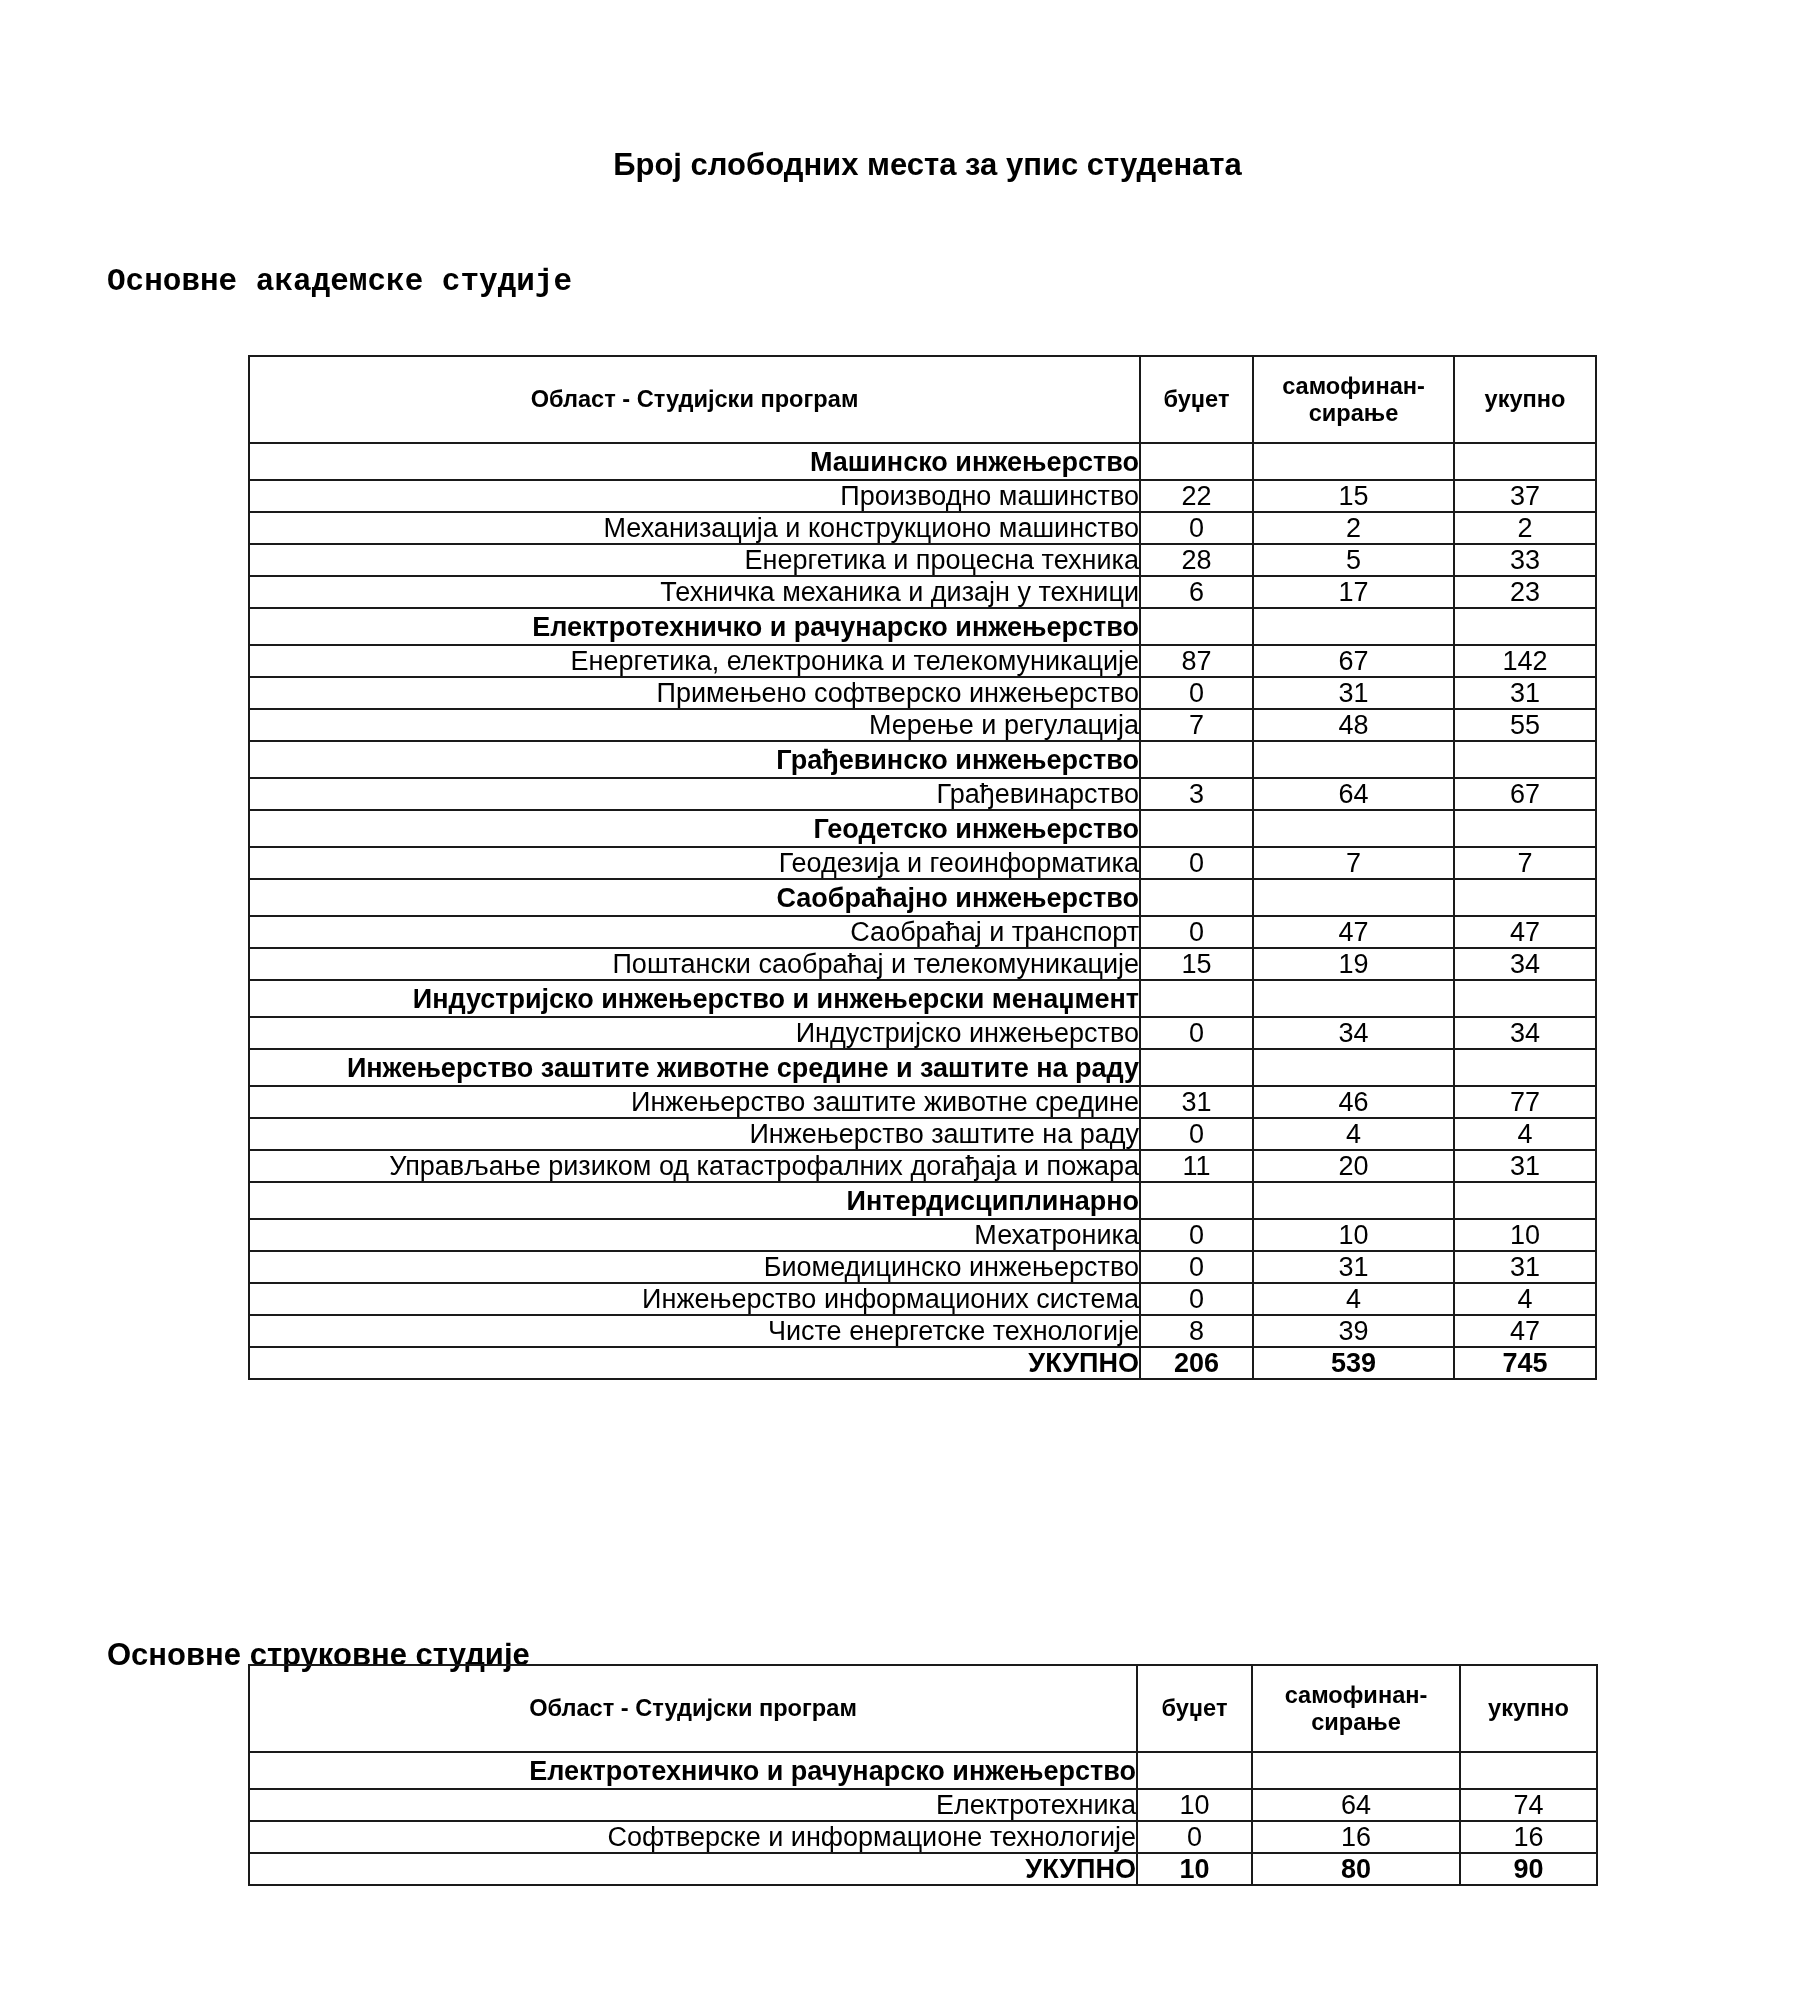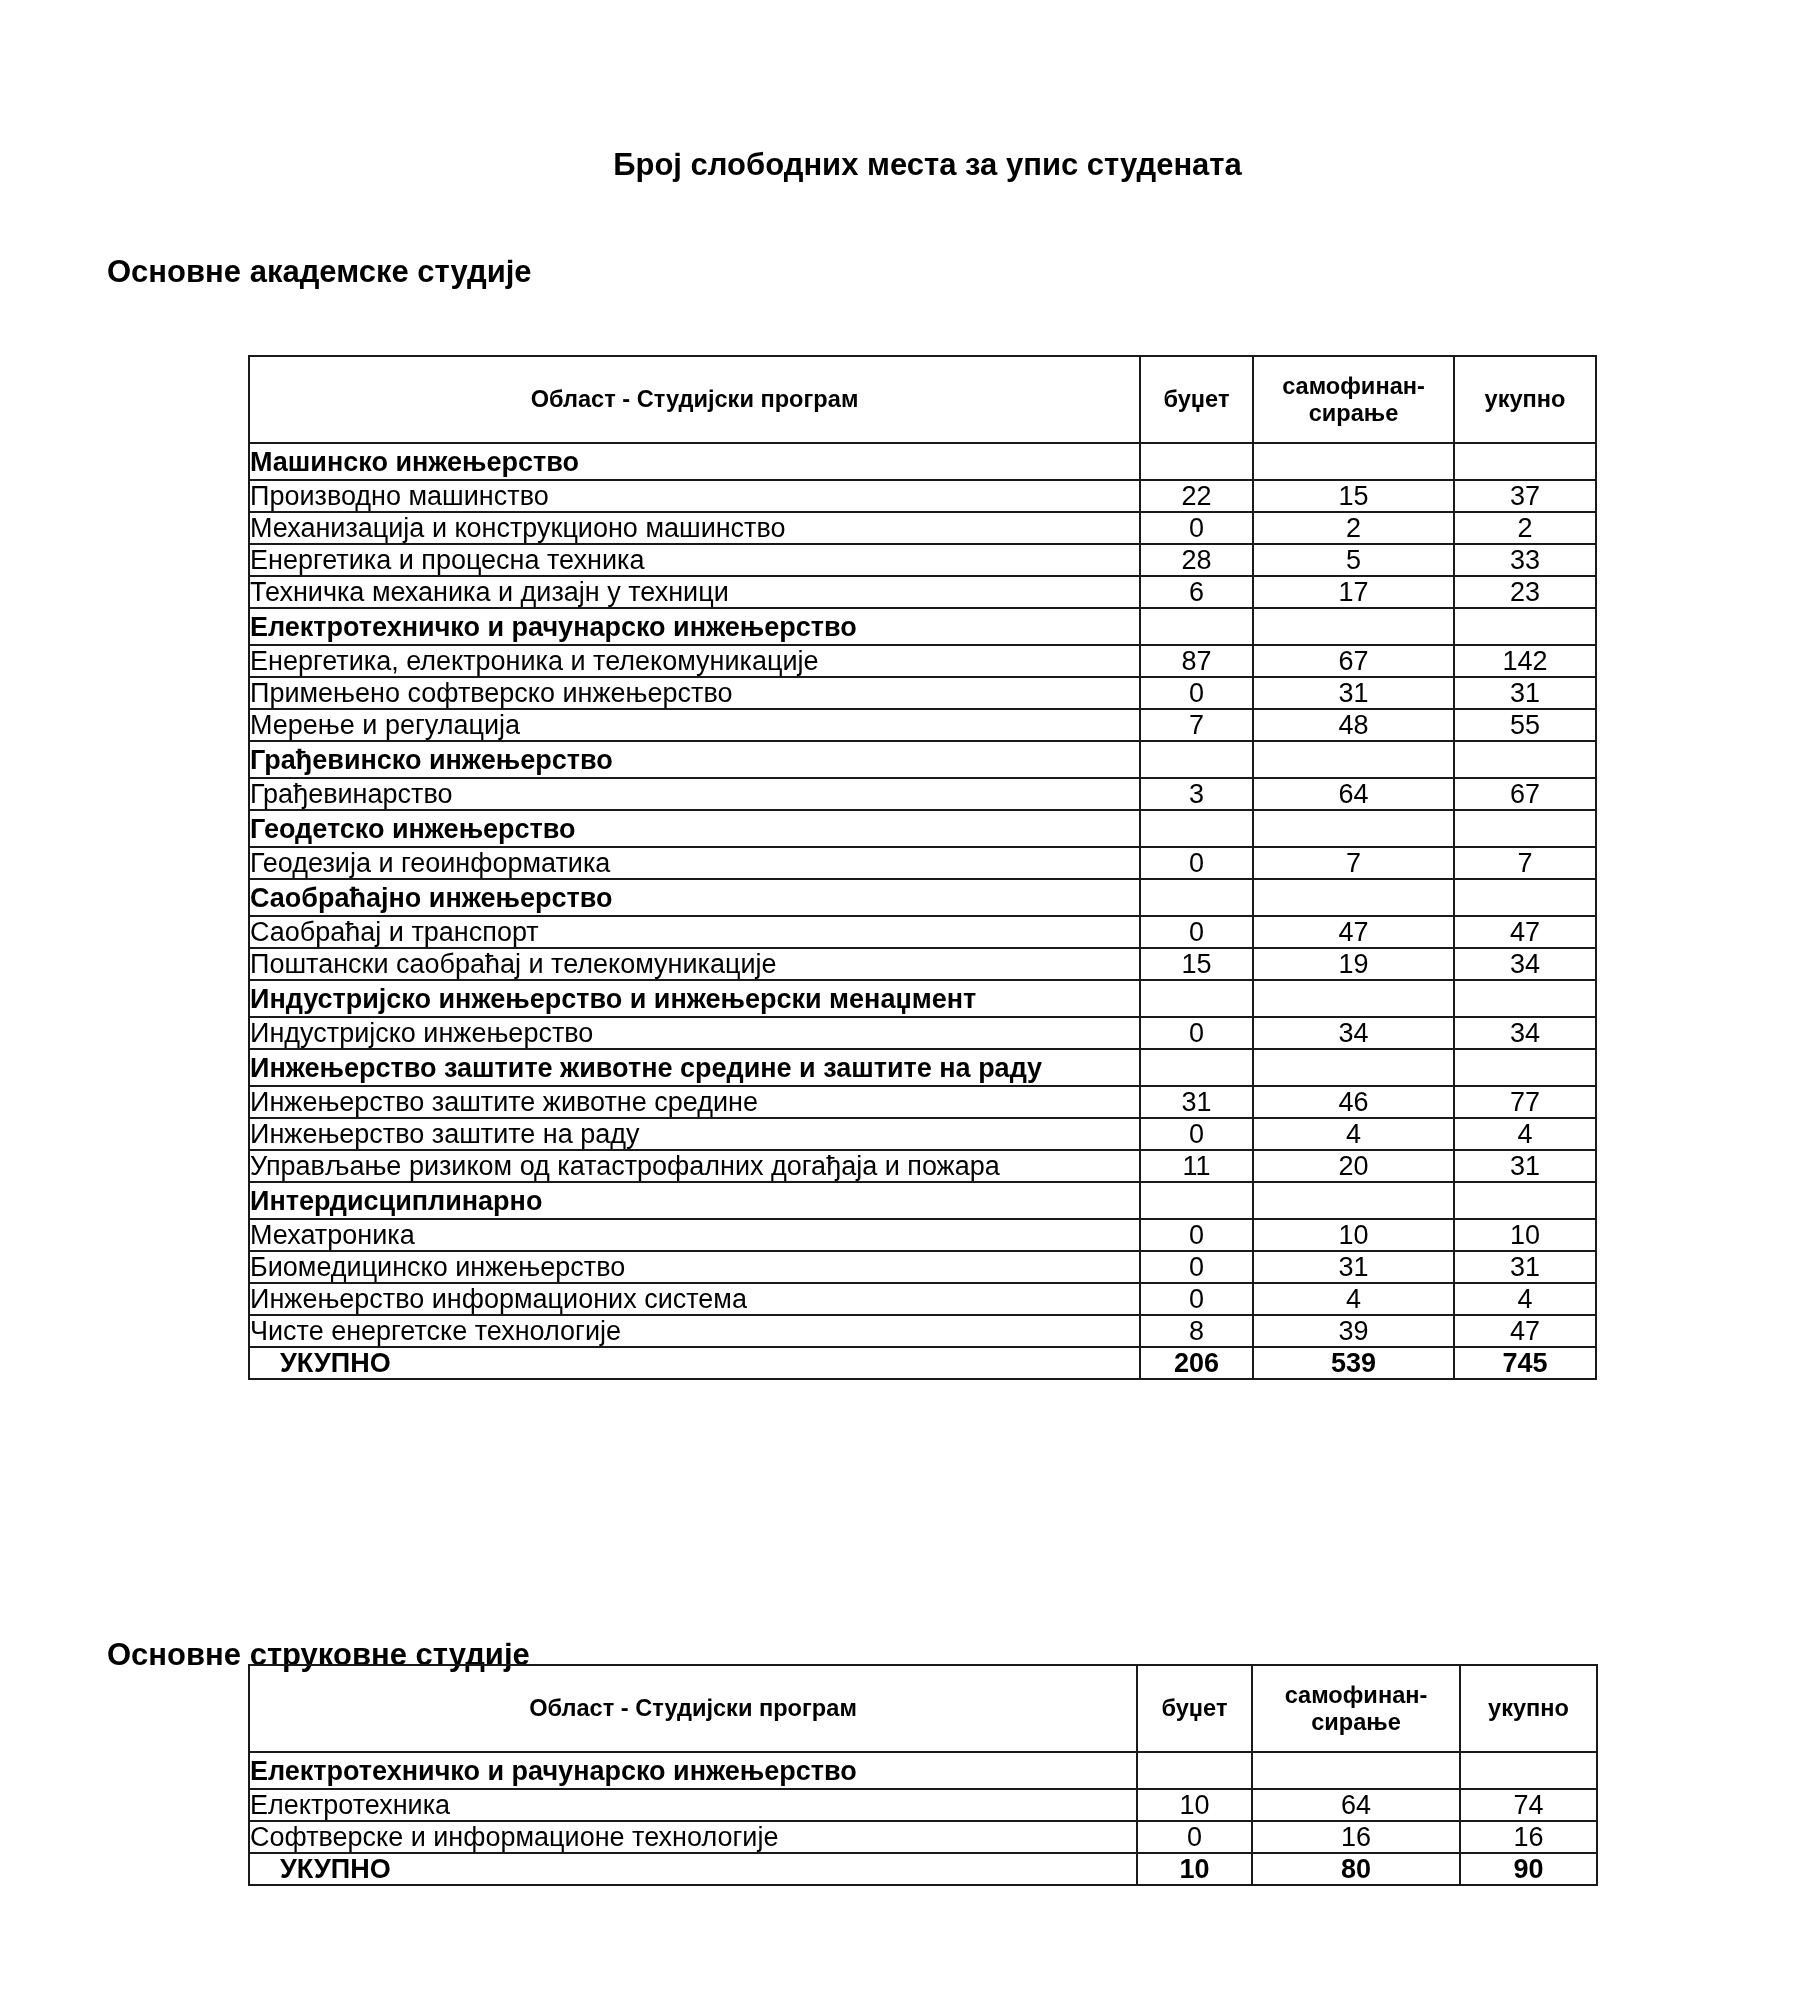--- a/index.html
+++ b/index.html
@@ -18,35 +18,35 @@
   table.data {
     position: absolute; left: 248px; border-collapse: collapse; table-layout: fixed;
     font-size: 27px;
   }
   table.data td, table.data th {
     border: 2.4px solid #1a1a1a; padding: 0; vertical-align: middle;
   }
   table.data th { font-weight: bold; font-size: 23.6px; line-height: 27px; }
   th.col-name { text-align: center; padding-left: 17.3px; }
   th.col-num { text-align: center; }
-  td.name { padding-left: 17.3px; white-space: nowrap; overflow: hidden; line-height: 30px; }
+  td.name { padding-left: 17.3px; white-space: nowrap; overflow: hidden; line-height: 30px; text-align: right; }
   td.num { text-align: center; line-height: 30px; }
   tr.group td.name { font-weight: bold; }
   tr.group td { height: 35px; }
   tr.item td { height: 30px; }
   tr.total td { font-weight: bold; height: 30px; }
   tr.total td.name { padding-left: 30px; }
   tr.header th { height: 85px; }
 </style>
 </head>
 <body>
 
 <div class="title">Број слободних места за упис студената</div>
 
-<div class="section-heading" style="top:253px;">Основне академске студије</div>
+<div class="section-heading" style="top:263px;font-family:Liberation Mono, monospace;">Основне академске студије</div>
 
 <table class="data" id="table-0" style="top:355px; width:1347px;">
   <colgroup>
     <col style="width:891px">
       <col style="width:113px">
       <col style="width:201px">
       <col style="width:142px">
   </colgroup>
   <thead>
     <tr class="header">

